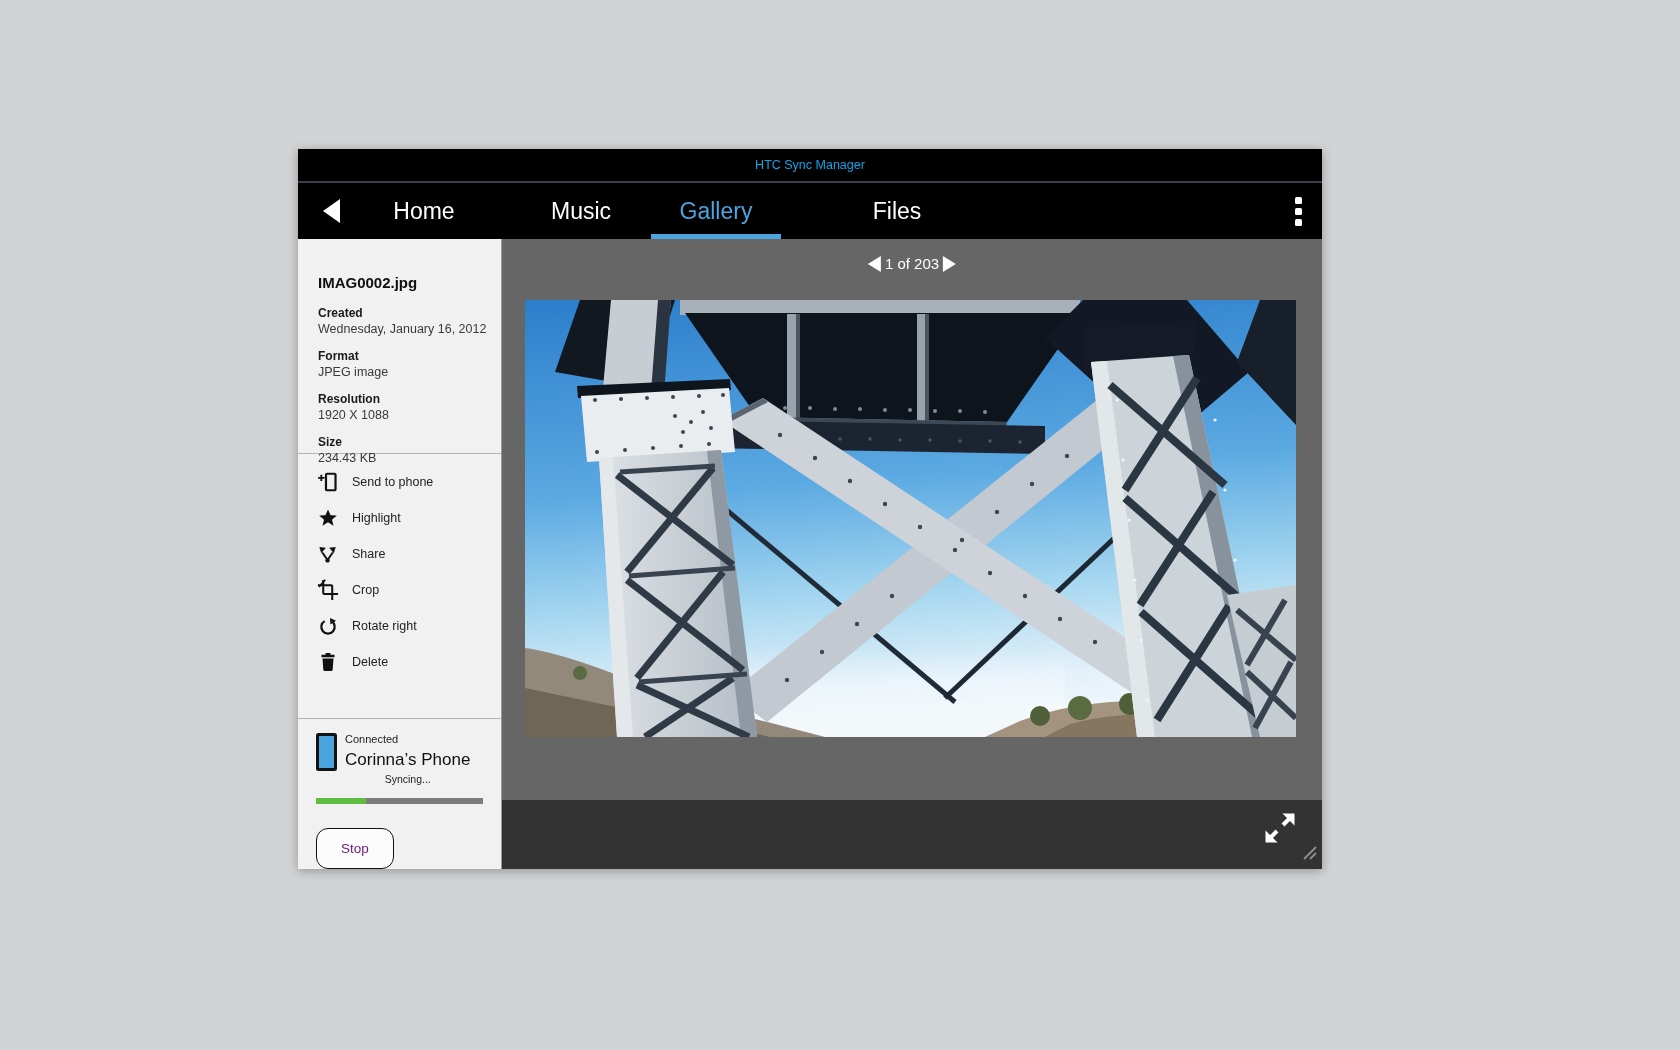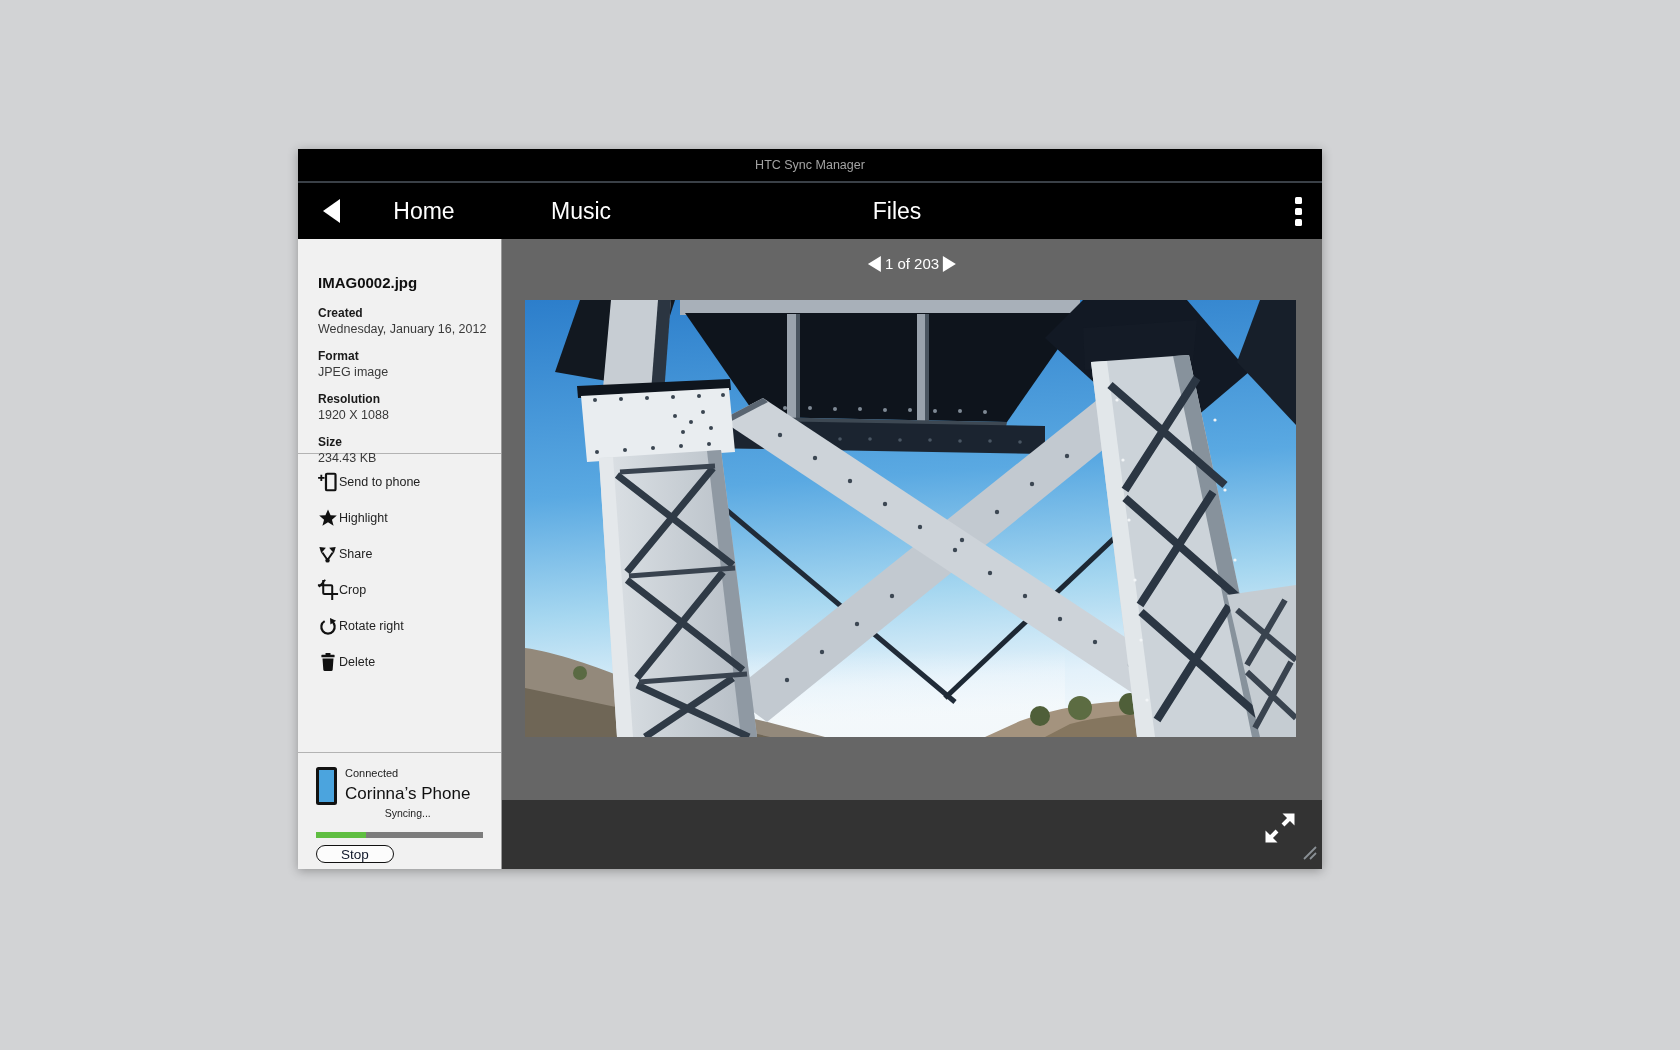--- a/index.html
+++ b/index.html
@@ -2,21 +2,21 @@
 <html style="--accent: #4ba4de; --green: #5fbe41; --viewerbg: #666666; --bottombar: #333333; --chrome: #000000; --sidebar: #f1f1f1; --desktop: #d2d3d5;"><head>
 <meta charset="utf-8">
 <style>
   html,body{margin:0;padding:0;}
   .desktop{position:relative;width:1680px;height:1050px;background:var(--desktop,#d2d3d5);overflow:hidden;
     font-family:"Liberation Sans","DejaVu Sans",sans-serif;-webkit-font-smoothing:antialiased;}
   .window{position:absolute;left:298px;top:149px;width:1024px;height:720px;box-shadow:0 2px 10px rgba(0,0,0,.3);}
 
   
   .titlebar{height:32px;background:var(--chrome,#000);display:flex;align-items:center;justify-content:center;}
-  .title-text{color:#a3a3a3;font-size:12.5px;}
+  .title-text{color:#0ea5e9;font-size:12.5px;}
 
   
   .navbar{height:58px;background:var(--chrome,#000);border-top:2px solid #3a4047;box-sizing:border-box;position:relative;}
   .back-button{position:absolute;left:14px;top:0;bottom:0;width:38px;display:flex;align-items:center;justify-content:center;cursor:pointer;}
   .back-tri{width:0;height:0;border-top:12px solid transparent;border-bottom:12px solid transparent;border-right:17px solid #fff;}
   .tab{position:absolute;top:0;height:56px;line-height:56px;width:130px;text-align:center;color:#fff;font-size:23px;cursor:pointer;}
   .tab-home{left:61px}.tab-music{left:218px}.tab-gallery{left:353px}.tab-files{left:534px}
   .tab.active{color:var(--accent,#4ba4de);}
   .tab.active::after{content:"";position:absolute;left:0;right:0;bottom:0;height:5px;background:var(--accent,#4ba4de);}
   .overflow-button{position:absolute;right:20px;top:0;bottom:0;display:flex;flex-direction:column;justify-content:center;gap:4px;cursor:pointer;}
@@ -24,34 +24,34 @@
 
   
   .content{display:flex;height:630px;}
   .sidebar{width:204px;background:var(--sidebar,#f1f1f1);border-right:1px solid #9a9a9a;box-sizing:border-box;display:flex;flex-direction:column;}
   .info-section{height:215px;border-bottom:1px solid #b3b3b3;padding:17px 14px 0 20px;box-sizing:border-box;}
   .filename{font-size:15px;font-weight:bold;color:#101010;margin:18px 0 15px;}
   .field{margin-bottom:13px;}
   .field-label{font-size:12px;font-weight:bold;color:#1a1a1a;margin-bottom:2px;}
   .field-value{font-size:12.5px;color:#3a3a3a;}
   .actions-section{height:299px;border-bottom:1px solid #b3b3b3;padding-top:10px;box-sizing:border-box;}
-  .action-item{height:36px;display:flex;align-items:center;padding-left:19px;cursor:pointer;}
+  .action-item{height:36px;display:flex;align-items:center;padding-left:19px;gap:13px;cursor:pointer;}
   .action-icon{width:22px;height:22px;flex:none;display:flex;}
   .action-icon svg{width:22px;height:22px;}
   .action-label{font-size:12.5px;color:#222;}
   .device-section{flex:1;padding:14px 14px 0 18px;}
   .device-row{display:flex;align-items:flex-start;}
   .phone-icon{width:21px;height:38px;background:var(--accent,#4ba4de);border:3px solid #121212;border-radius:2.5px;box-sizing:border-box;margin-right:8px;flex:none;}
   .device-status{font-size:11px;color:#222;margin-bottom:5px;}
   .device-name{font-size:17px;color:#101010;margin-bottom:3px;}
   .device-activity{font-size:10.5px;color:#222;text-align:center;}
   .progress{margin-top:13px;width:167px;height:6px;background:#7c7c7c;}
   .progress-fill{height:100%;width:30%;background:var(--green,#5fbe41);}
-  .stop-button{margin-top:7px;width:78px;height:18px;border:1.5px solid #111;border-radius:12px;background:#fcfcfc;
-    font-size:13.5px;color:#0f172a;display:flex;align-items:center;justify-content:center;cursor:pointer;box-sizing:border-box;}
+  .stop-button{margin-top:24px;width:78px;height:41px;border:1.5px solid #111;border-radius:12px;background:#fcfcfc;
+    font-size:13.5px;color:#701a75;display:flex;align-items:center;justify-content:center;cursor:pointer;box-sizing:border-box;}
 
   
   .main-col{flex:1;display:flex;flex-direction:column;min-width:0;}
   .viewer{flex:1;background:var(--viewerbg,#666);position:relative;}
   .pager{position:absolute;top:16px;left:50%;transform:translateX(-50%);display:flex;align-items:center;gap:4px;}
   .pager-text{color:#fff;font-size:15px;}
   .tri-left{width:0;height:0;border-top:8.5px solid transparent;border-bottom:8.5px solid transparent;border-right:13px solid #fff;cursor:pointer;}
   .tri-right{width:0;height:0;border-top:8.5px solid transparent;border-bottom:8.5px solid transparent;border-left:13px solid #fff;cursor:pointer;}
   .photo{position:absolute;left:23px;top:61px;width:771px;height:437px;}
   .photo svg{display:block;width:100%;height:100%;}
@@ -70,20 +70,21 @@
     <div class="titlebar">
       <span class="title-text">HTC Sync Manager</span>
     </div>
 
     <div class="navbar">
       <div class="back-button">
         <span class="back-tri"></span>
       </div>
       <div class="tab tab-home">Home</div>
       <div class="tab tab-music">Music</div>
+      <div class="tab tab-gallery active">Gallery</div>
       <div class="tab tab-files">Files</div>
       <div class="overflow-button">
         <span class="dot"></span>
         <span class="dot"></span>
         <span class="dot"></span>
       </div>
     </div>
 
     <div class="content">
 

